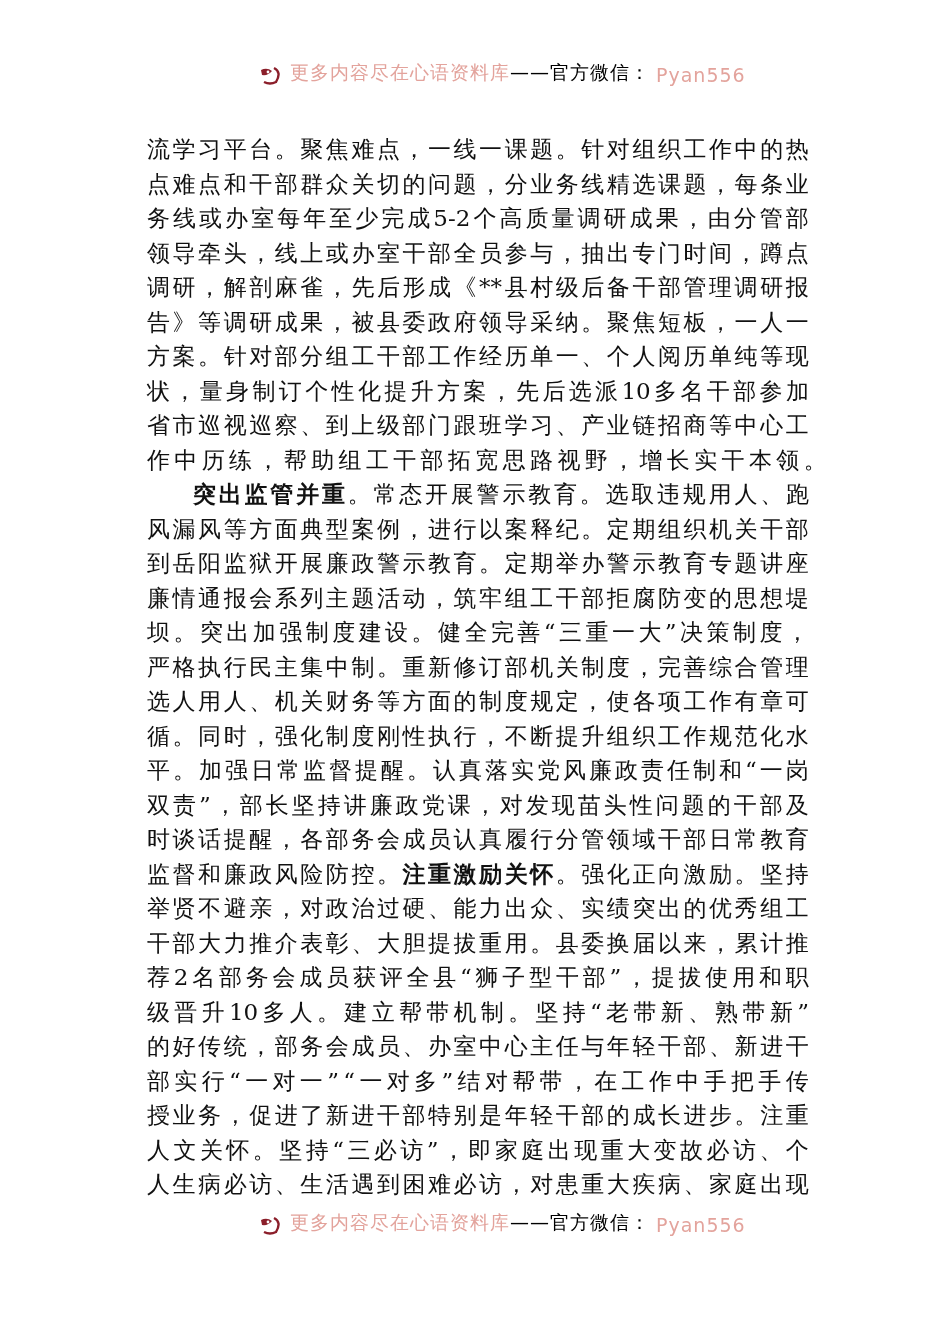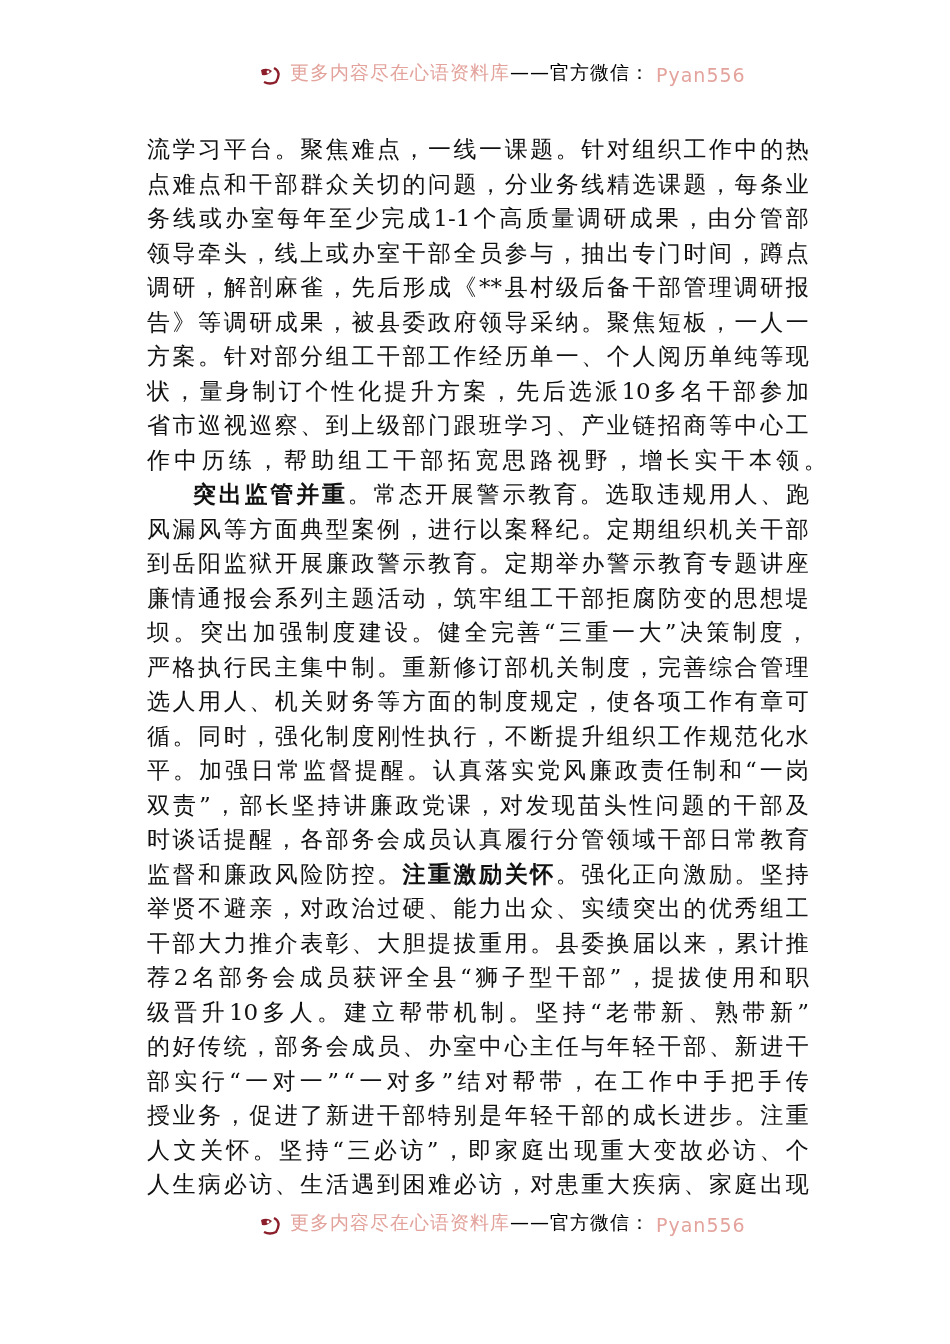--- a/index.html
+++ b/index.html
@@ -97,21 +97,21 @@
       <span class="ch">线</span>
       <span class="ch">或</span>
       <span class="ch">办</span>
       <span class="ch">室</span>
       <span class="ch">每</span>
       <span class="ch">年</span>
       <span class="ch">至</span>
       <span class="ch">少</span>
       <span class="ch">完</span>
       <span class="ch">成</span>
-      <span class="ch">1-1</span>
+      <span class="ch">5-2</span>
       <span class="ch">个</span>
       <span class="ch">高</span>
       <span class="ch">质</span>
       <span class="ch">量</span>
       <span class="ch">调</span>
       <span class="ch">研</span>
       <span class="ch">成</span>
       <span class="ch">果</span>
       <span class="ch">，</span>
       <span class="ch">由</span>

